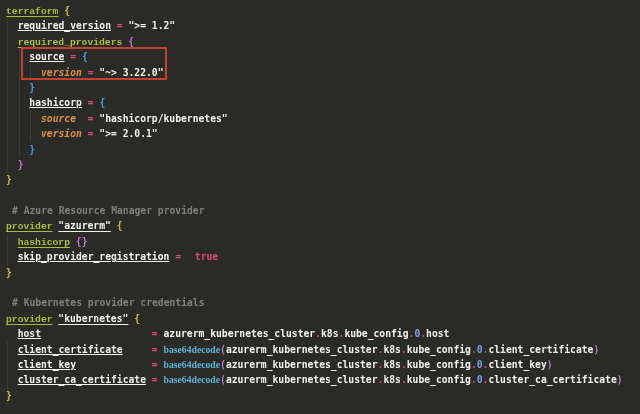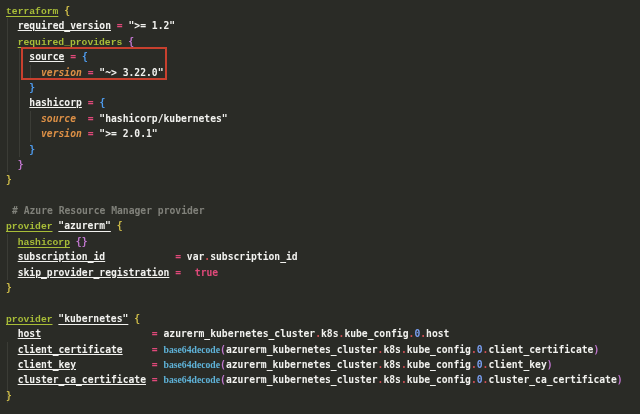--- a/index.html
+++ b/index.html
@@ -70,24 +70,24 @@
       <div class="line"><span class="tk-plain">    </span><span class="tk-attr">hashicorp</span><span class="tk-plain"> </span><span class="tk-op">=</span><span class="tk-plain"> </span><span class="tk-b3">{</span></div>
       <div class="line"><span class="tk-plain">      </span><span class="tk-param">source</span><span class="tk-plain">  </span><span class="tk-op">=</span><span class="tk-plain"> </span><span class="tk-str">"hashicorp/kubernetes"</span></div>
       <div class="line"><span class="tk-plain">      </span><span class="tk-param">version</span><span class="tk-plain"> </span><span class="tk-op">=</span><span class="tk-plain"> </span><span class="tk-str">"&gt;= 2.0.1"</span></div>
       <div class="line"><span class="tk-plain">    </span><span class="tk-b3">}</span></div>
       <div class="line"><span class="tk-plain">  </span><span class="tk-b2">}</span></div>
       <div class="line"><span class="tk-b1">}</span></div>
       <div class="line"></div>
       <div class="line"><span class="tk-com"># Azure Resource Manager provider</span></div>
       <div class="line"><span class="tk-kw">provider</span><span class="tk-plain"> </span><span class="tk-strU">"azurerm"</span><span class="tk-plain"> </span><span class="tk-b1">{</span></div>
       <div class="line"><span class="tk-plain">  </span><span class="tk-kw">hashicorp</span><span class="tk-plain"> </span><span class="tk-b2">{}</span></div>
-      <div class="line"><span class="tk-plain">  </span><span class="tk-attr">subscription_id</span><span class="tk-plain">            </span><span class="tk-op">=</span><span class="tk-plain"> </span><span class="tk-plain">var</span><span class="tk-dot">.</span><span class="tk-plain">subscription_id</span></div>
       <div class="line"><span class="tk-plain">  </span><span class="tk-attr">skip_provider_registration</span><span class="tk-plain"> </span><span class="tk-op">=</span><span class="tk-plain"> </span><span class="tk-bool">true</span></div>
       <div class="line"><span class="tk-b1">}</span></div>
       <div class="line"></div>
+      <div class="line"><span class="tk-com"># Kubernetes provider credentials</span></div>
       <div class="line"><span class="tk-kw">provider</span><span class="tk-plain"> </span><span class="tk-strU">"kubernetes"</span><span class="tk-plain"> </span><span class="tk-b1">{</span></div>
       <div class="line"><span class="tk-plain">  </span><span class="tk-attr">host</span><span class="tk-plain">                   </span><span class="tk-op">=</span><span class="tk-plain"> </span><span class="tk-plain">azurerm_kubernetes_cluster</span><span class="tk-dot">.</span><span class="tk-plain">k8s</span><span class="tk-dot">.</span><span class="tk-plain">kube_config</span><span class="tk-dot">.</span><span class="tk-num">0</span><span class="tk-dot">.</span><span class="tk-plain">host</span></div>
       <div class="line"><span class="tk-plain">  </span><span class="tk-attr">client_certificate</span><span class="tk-plain">     </span><span class="tk-op">=</span><span class="tk-plain"> </span><span class="tk-fn">base64decode</span><span class="tk-b2">(</span><span class="tk-plain">azurerm_kubernetes_cluster</span><span class="tk-dot">.</span><span class="tk-plain">k8s</span><span class="tk-dot">.</span><span class="tk-plain">kube_config</span><span class="tk-dot">.</span><span class="tk-num">0</span><span class="tk-dot">.</span><span class="tk-plain">client_certificate</span><span class="tk-b2">)</span></div>
       <div class="line"><span class="tk-plain">  </span><span class="tk-attr">client_key</span><span class="tk-plain">             </span><span class="tk-op">=</span><span class="tk-plain"> </span><span class="tk-fn">base64decode</span><span class="tk-b2">(</span><span class="tk-plain">azurerm_kubernetes_cluster</span><span class="tk-dot">.</span><span class="tk-plain">k8s</span><span class="tk-dot">.</span><span class="tk-plain">kube_config</span><span class="tk-dot">.</span><span class="tk-num">0</span><span class="tk-dot">.</span><span class="tk-plain">client_key</span><span class="tk-b2">)</span></div>
       <div class="line"><span class="tk-plain">  </span><span class="tk-attr">cluster_ca_certificate</span><span class="tk-plain"> </span><span class="tk-op">=</span><span class="tk-plain"> </span><span class="tk-fn">base64decode</span><span class="tk-b2">(</span><span class="tk-plain">azurerm_kubernetes_cluster</span><span class="tk-dot">.</span><span class="tk-plain">k8s</span><span class="tk-dot">.</span><span class="tk-plain">kube_config</span><span class="tk-dot">.</span><span class="tk-num">0</span><span class="tk-dot">.</span><span class="tk-plain">cluster_ca_certificate</span><span class="tk-b2">)</span></div>
       <div class="line"><span class="tk-b1">}</span></div>
     </div>
 </div>
 
 </body></html>

